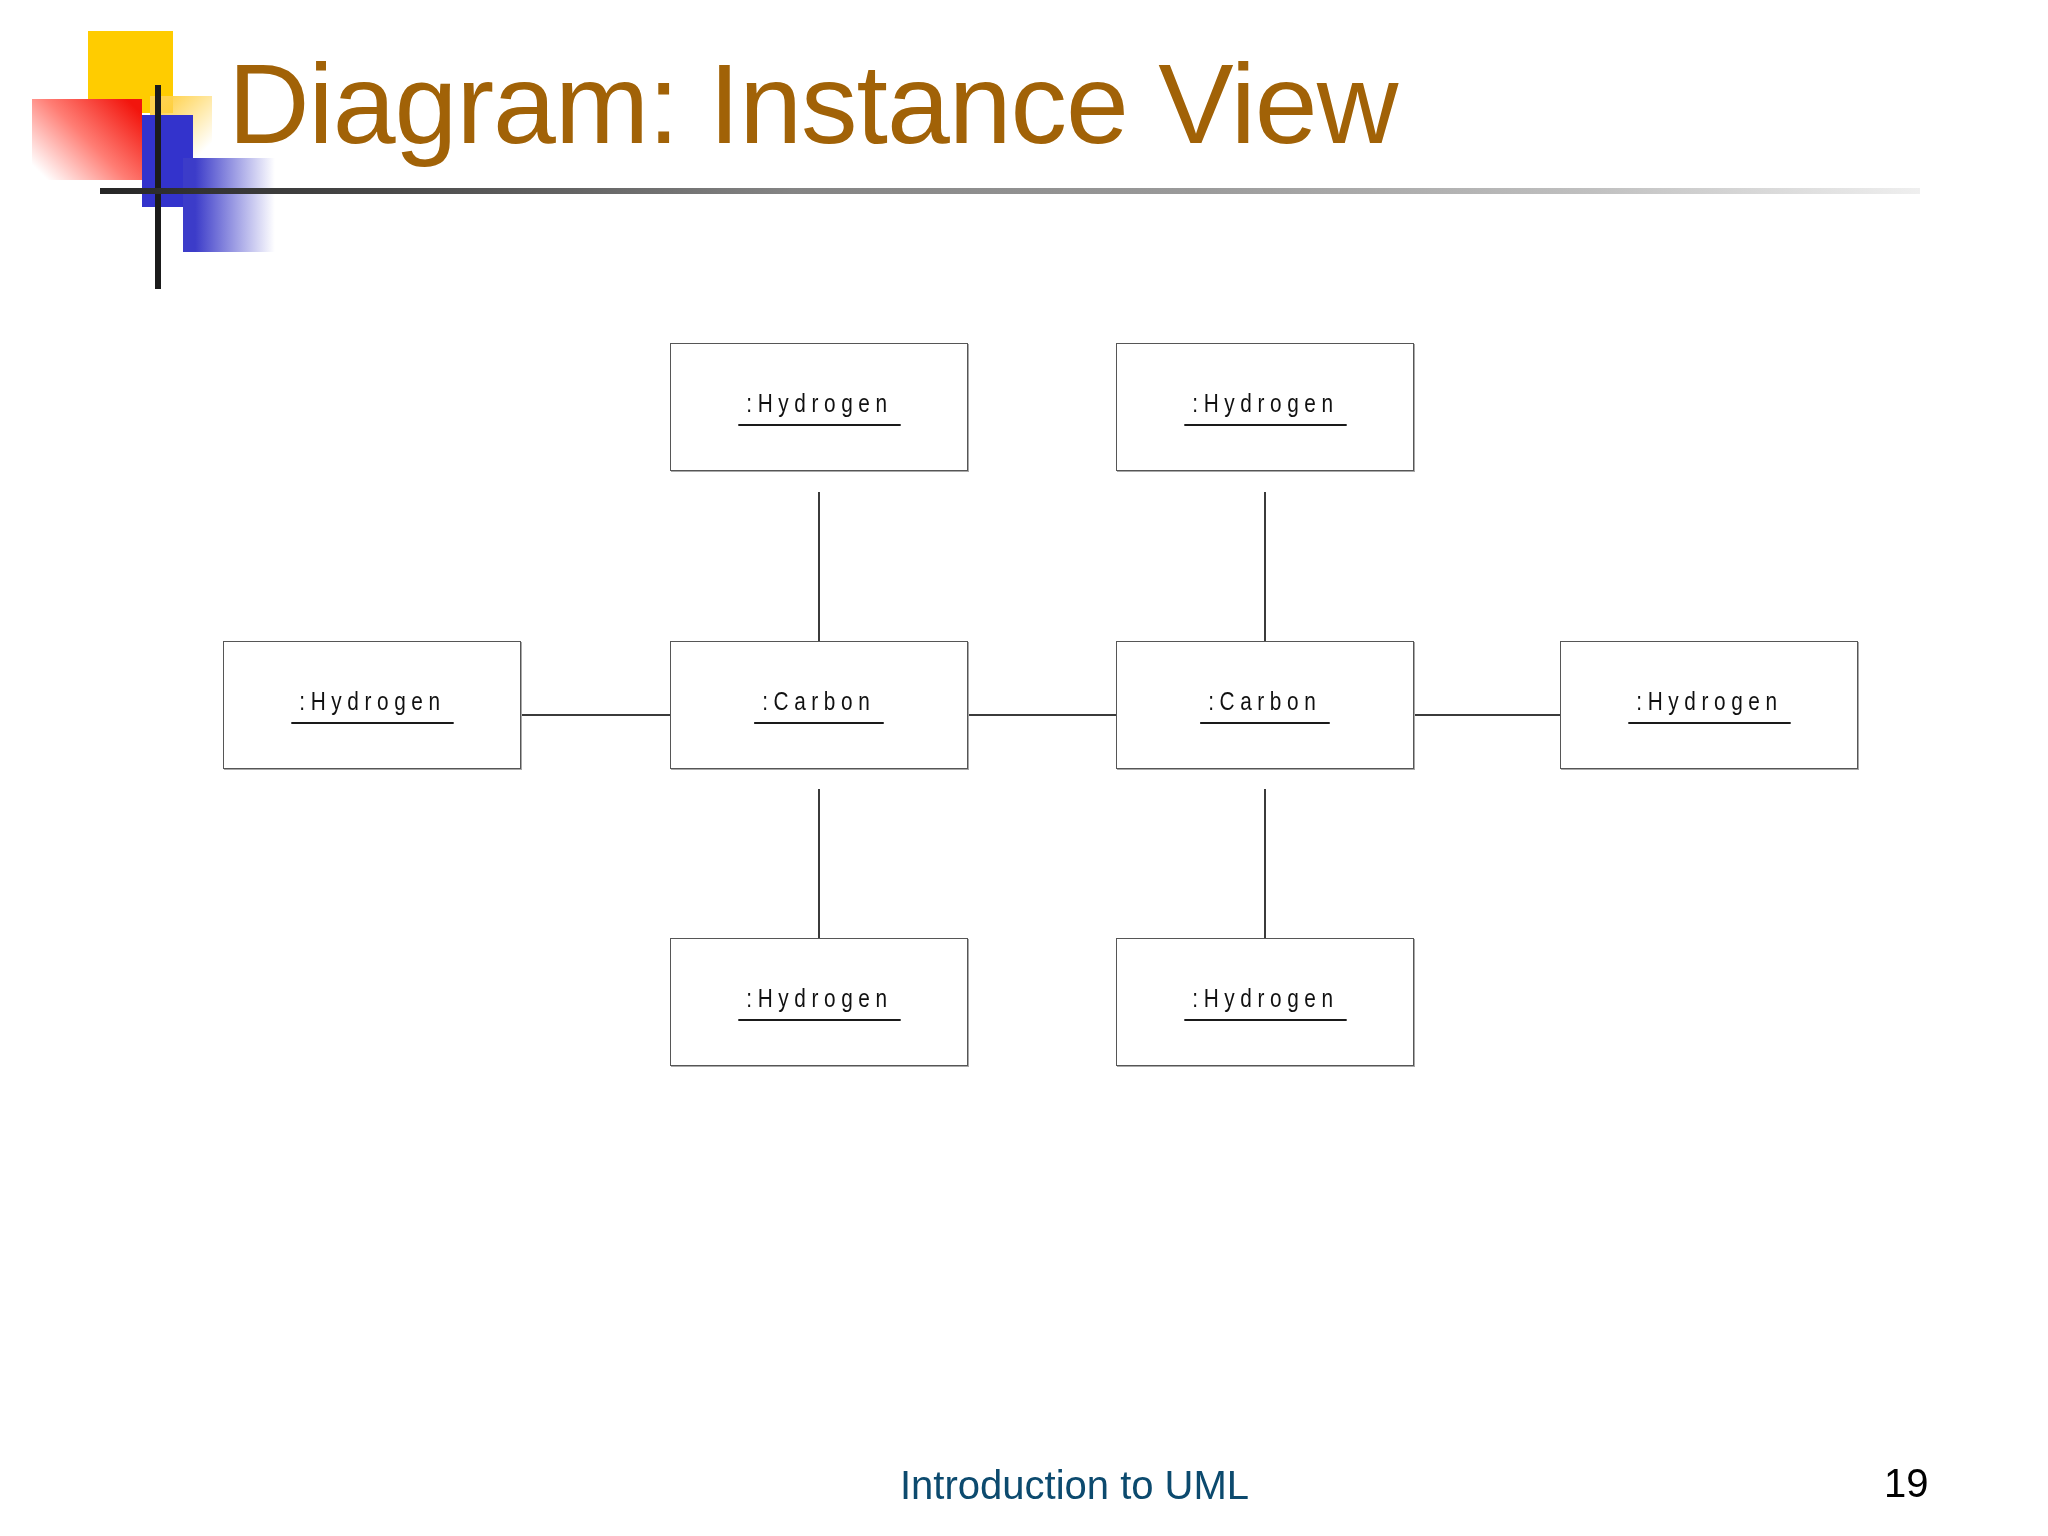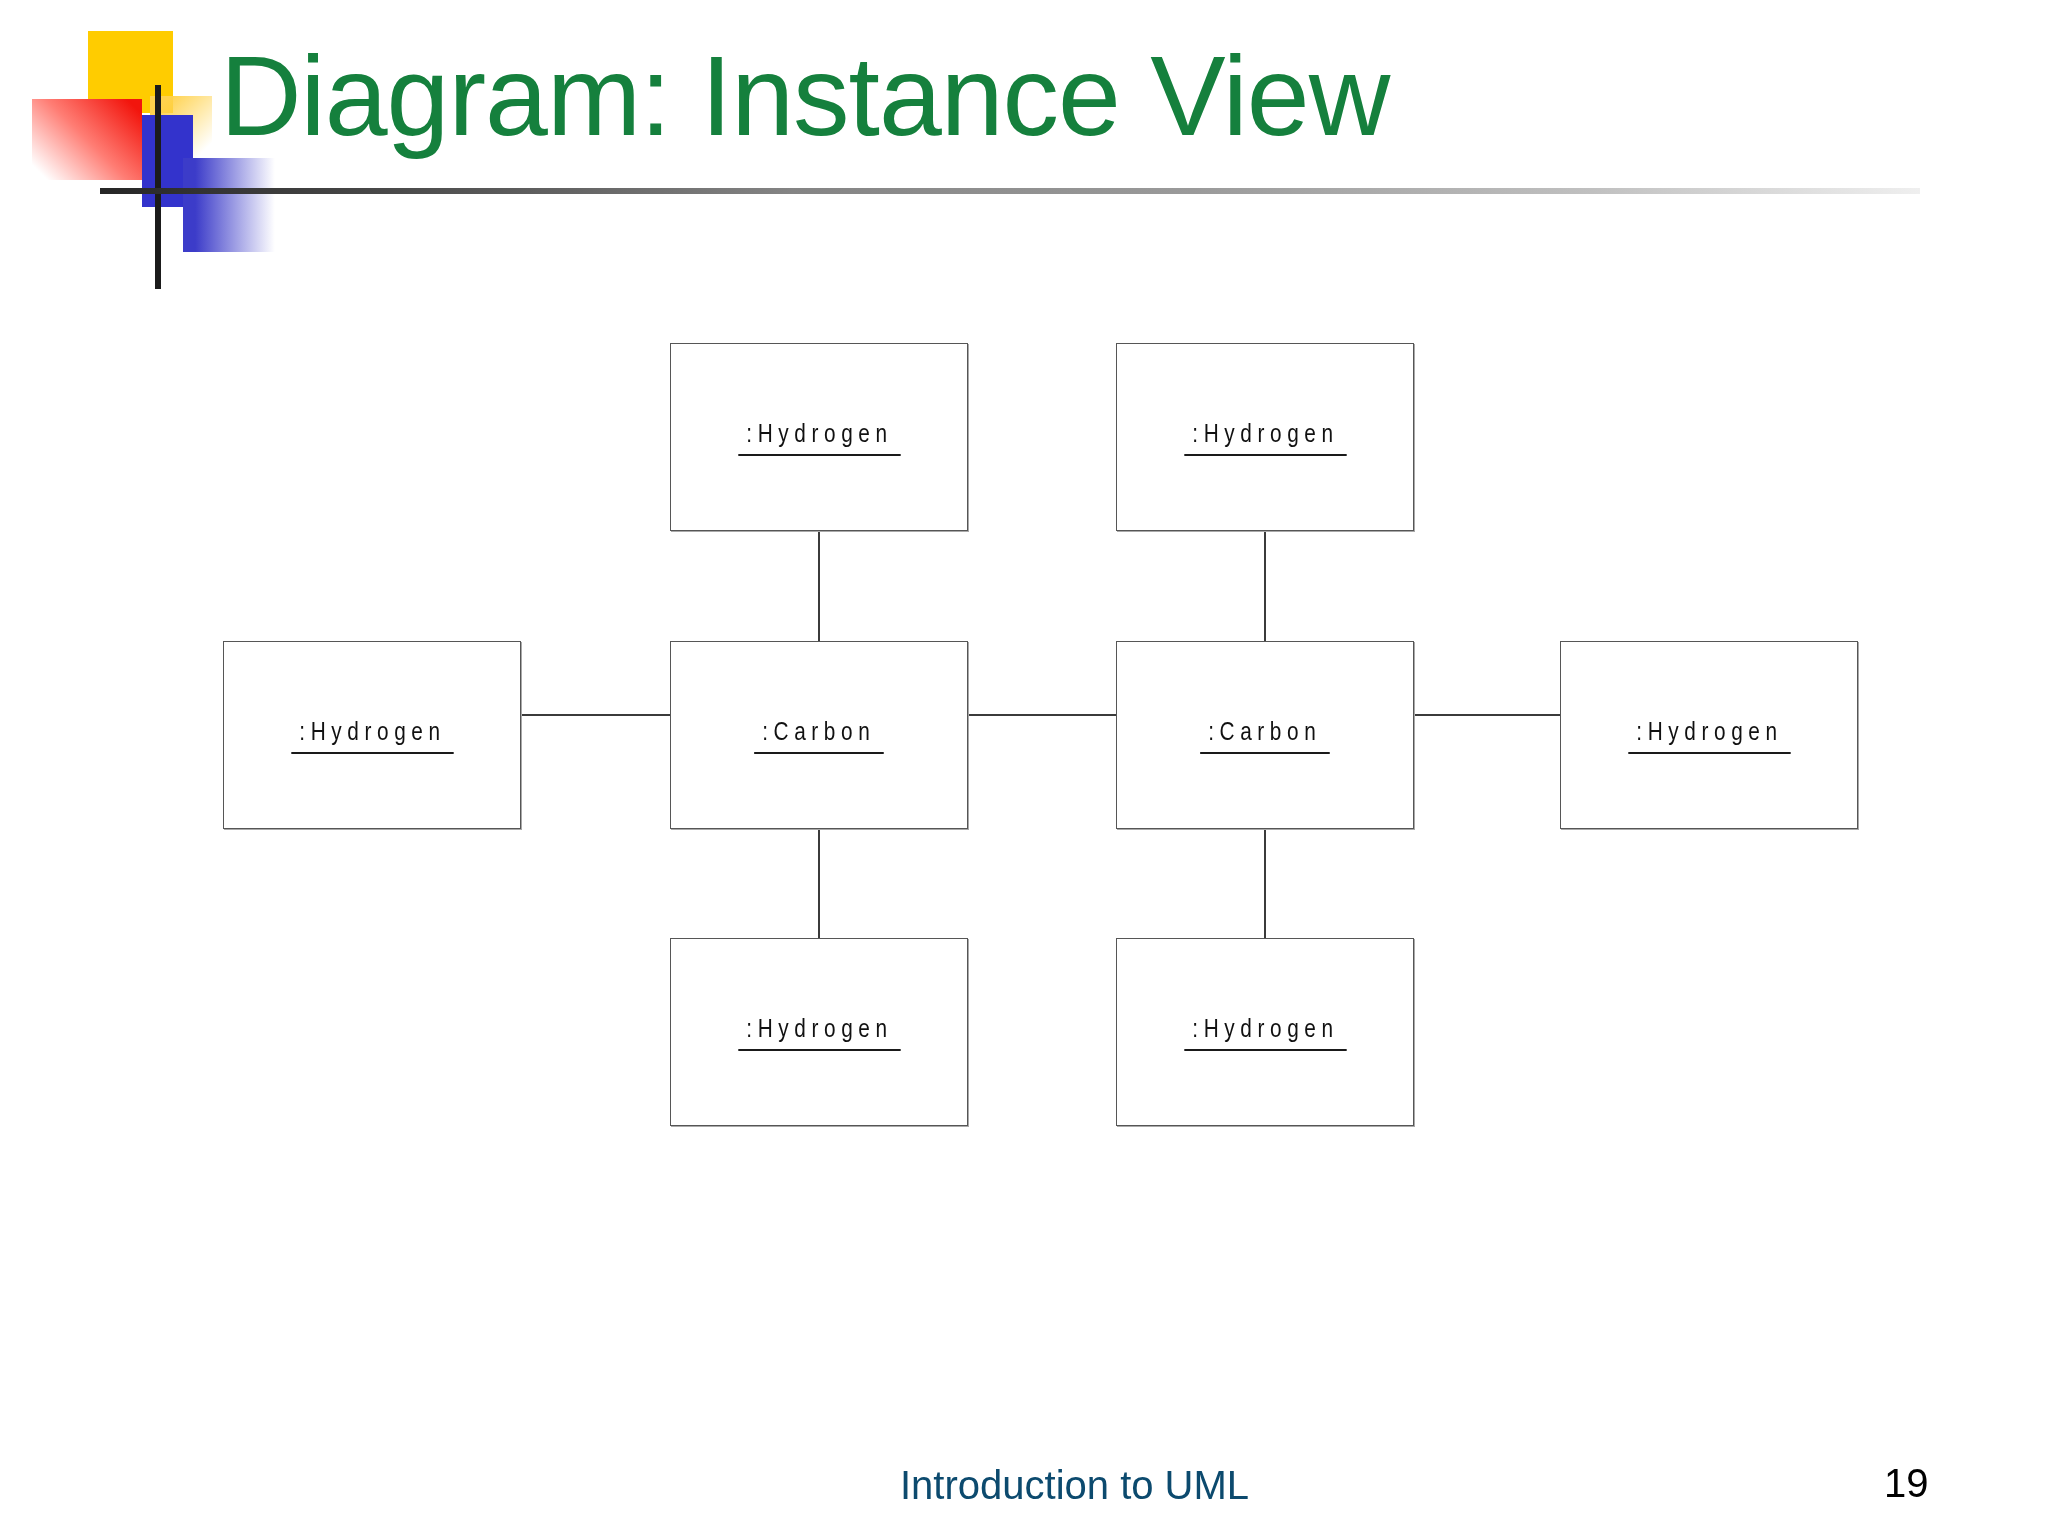--- a/index.html
+++ b/index.html
@@ -35,28 +35,28 @@
   .deco-vline{
     position:absolute;left:155px;top:85px;width:6px;height:204px;
     background:#1b1b1b;
   }
   .title-rule{
     position:absolute;left:100px;top:188px;width:1820px;height:6px;
     background:linear-gradient(to right,#262626 0%,#4a4a4a 16%,#848484 38%,#9a9a9a 60%,#c0c0c0 82%,#efefef 100%);
   }
 
   .slide-title{
-    position:absolute;left:220px;top:40px;margin:0;
+    position:absolute;left:220px;top:40px;margin:8px;
     font-size:113px;font-weight:400;letter-spacing:-1px;line-height:1;
-    color:#15803d;white-space:nowrap;
+    color:#a16207;white-space:nowrap;
   }
 
   
   .node{
-    position:absolute;width:298px;height:188px;
+    position:absolute;width:298px;height:128px;
     background:#ffffff;
     border:1px solid #565656;
     box-shadow:1px 1px 0 #a9a9a9;
     display:flex;align-items:center;justify-content:center;
     box-sizing:border-box;
   }
   .node-label{
     display:inline-block;
     font-size:26px;color:#111111;
     letter-spacing:7px;white-space:nowrap;

